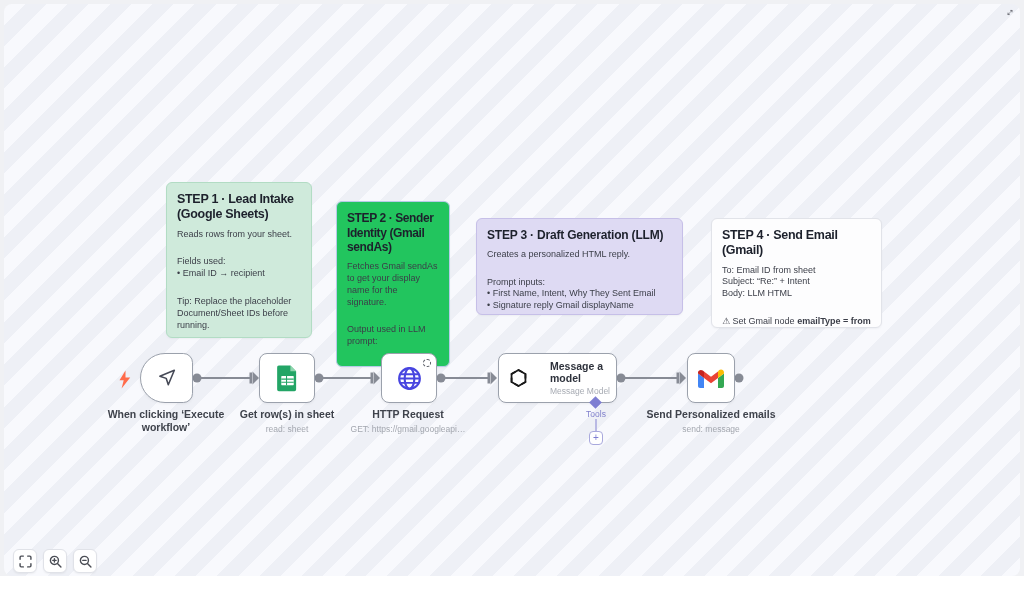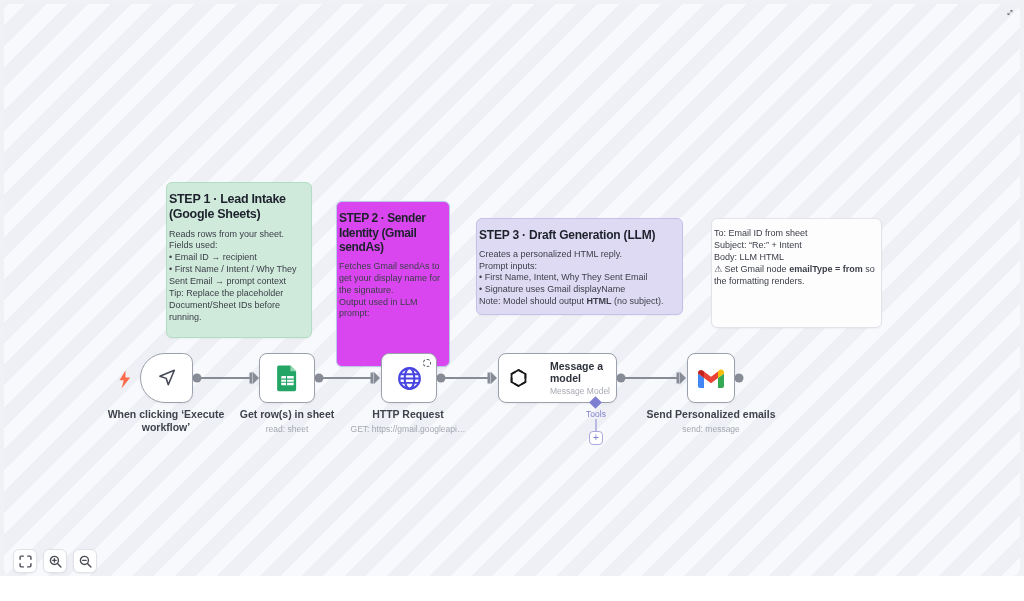--- a/index.html
+++ b/index.html
@@ -3,33 +3,33 @@
 <meta charset="utf-8">
 <style>
   html,body{margin:0;padding:0;}
   .page{position:relative;width:1024px;height:601px;background:#f0f1f4;
         font-family:"Liberation Sans","DejaVu Sans",sans-serif;overflow:hidden;}
   .canvas{position:absolute;left:4px;top:4px;width:1016px;height:572px;border-radius:8px;
           background:repeating-linear-gradient(135deg,#f8f9fd 0 15px,#eef0f6 15px 30px);}
   .bottom-strip{position:absolute;left:0;top:576px;width:1024px;height:25px;background:#ffffff;}
 
   
-  .note{position:absolute;border-radius:6px;padding:9px 2px;box-sizing:border-box;overflow:hidden;
+  .note{position:absolute;border-radius:6px;padding:9px 10px;box-sizing:border-box;overflow:hidden;
         box-shadow:0 1px 2px rgba(0,0,0,0.04);}
   .note1{left:166px;top:182px;width:146px;height:156px;background:#cfeadb;border:1px solid #b2dcc4;}
-  .note2{left:336px;top:201px;width:114px;height:166px;background:#d946ef;border:1px solid #b7cbe8;}
+  .note2{left:336px;top:201px;width:114px;height:166px;background:#22c55e;border:1px solid #b7cbe8;}
   .note3{left:476px;top:218px;width:207px;height:97px;background:#dedaf3;border:1px solid #c6bfe8;}
   .note4{left:711px;top:218px;width:171px;height:110px;background:#fdfdfe;border:1px solid #e1e3e9;}
   .note-title{font-weight:700;color:#1d212c;line-height:1.22;margin-bottom:6px;}
   .t1{font-size:12.5px;letter-spacing:-0.3px;}
   .t2{font-size:12px;letter-spacing:-0.4px;}
   .t3{font-size:12px;letter-spacing:-0.2px;}
   .t4{font-size:12.5px;letter-spacing:-0.3px;}
   .n-line{font-size:9px;line-height:1.32;color:#3b3e48;}
-  .para{margin-top:0;}
+  .para{margin-top:16px;}
   .n-line b{font-weight:700;}
 
   
   .node{position:absolute;background:#ffffff;border:1.6px solid #9ba1ac;border-radius:8px;
         box-sizing:border-box;display:flex;align-items:center;justify-content:center;
         box-shadow:0 1px 3px rgba(0,0,0,0.05);}
   .node-trigger{left:140px;top:353px;width:53px;height:50px;border-radius:26px 10px 10px 26px;}
   .node-sheets{left:259px;top:353px;width:56px;height:50px;}
   .node-http{left:381px;top:353px;width:56px;height:50px;}
   .node-llm{left:498px;top:353px;width:119px;height:50px;justify-content:flex-start;padding-left:9px;}
@@ -75,41 +75,41 @@
 
 <div class="page">
   <div class="canvas"></div>
   <div class="bottom-strip"></div>
 
   <div class="note note1">
     <div class="note-title t1">STEP 1 · Lead Intake (Google Sheets)</div>
     <div class="n-line">Reads rows from your sheet.</div>
     <div class="n-line para">Fields used:</div>
     <div class="n-line">• Email ID → recipient</div>
-    <div class="n-line">• First Name / Intent / Why They Sent Email → prompt context</div>
     <div class="n-line para">Tip: Replace the placeholder Document/Sheet IDs before running.</div>
   </div>
 
   <div class="note note2">
     <div class="note-title t2">STEP 2 · Sender Identity (Gmail sendAs)</div>
     <div class="n-line">Fetches Gmail sendAs to get your display name for the signature.</div>
     <div class="n-line para">Output used in LLM prompt:</div>
 
   </div>
 
   <div class="note note3">
     <div class="note-title t3">STEP 3 · Draft Generation (LLM)</div>
     <div class="n-line">Creates a personalized HTML reply.</div>
     <div class="n-line para">Prompt inputs:</div>
     <div class="n-line">• First Name, Intent, Why They Sent Email</div>
-    <div class="n-line">• Signature uses Gmail displayName</div>
+    <div class="n-line">• Signature reply Gmail displayName</div>
     <div class="n-line para"><span>Note: Model should output </span><b>HTML</b><span> (no subject).</span></div>
   </div>
 
   <div class="note note4">
+    <div class="note-title t4">STEP 4 · Send Email (Gmail)</div>
     <div class="n-line">To: Email ID from sheet</div>
     <div class="n-line">Subject: “Re:” + Intent</div>
     <div class="n-line">Body: LLM HTML</div>
     <div class="n-line para"><span>⚠</span><span> Set Gmail node </span><b>emailType = from</b><span> so the formatting renders.</span></div>
   </div>
 
   <svg class="overlay" width="1024" height="601">
     <path d="M125.5 370.5 L119.5 380.2 h4.2 L121.6 388.5 L130.2 377.6 h-4.7 Z" fill="#ff6b4a"></path>
     <g fill="#878b95" stroke="none">
       <circle cx="197" cy="378" r="4.5"></circle>

